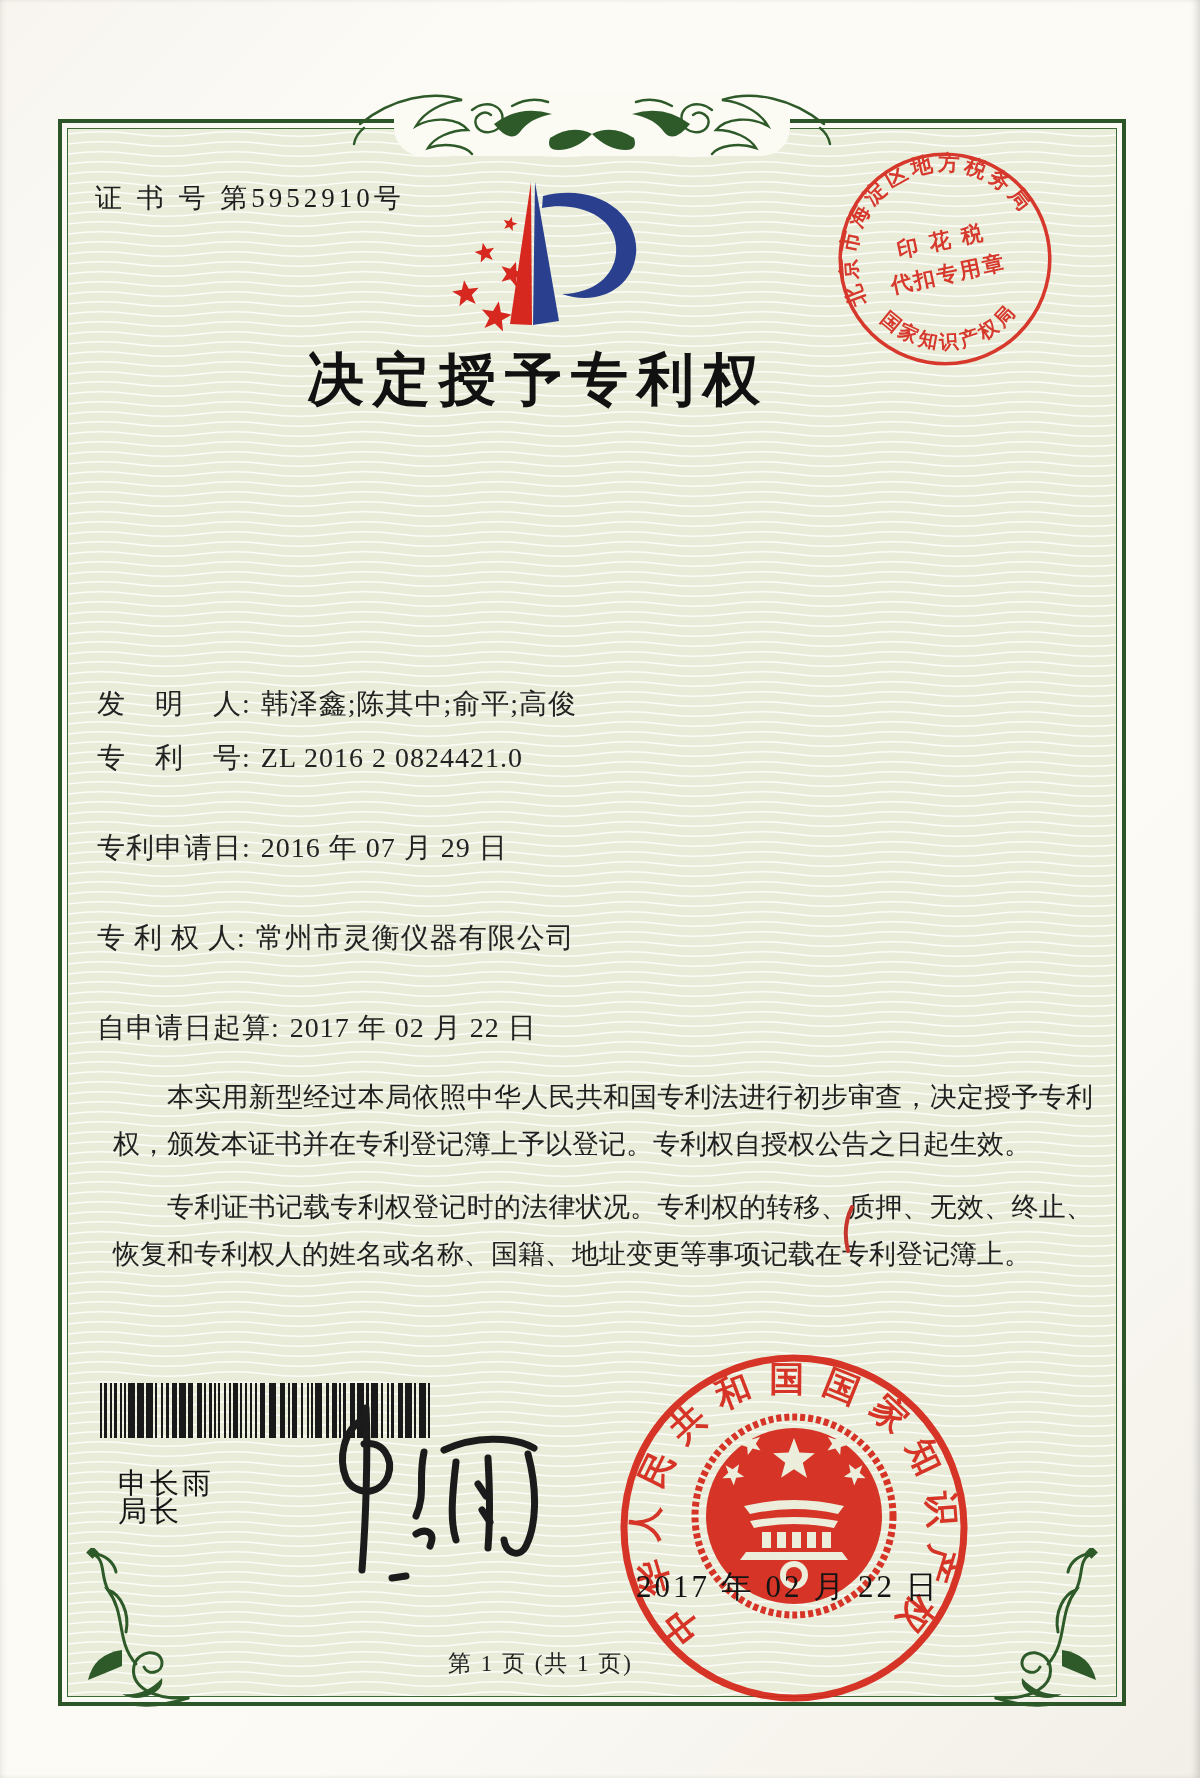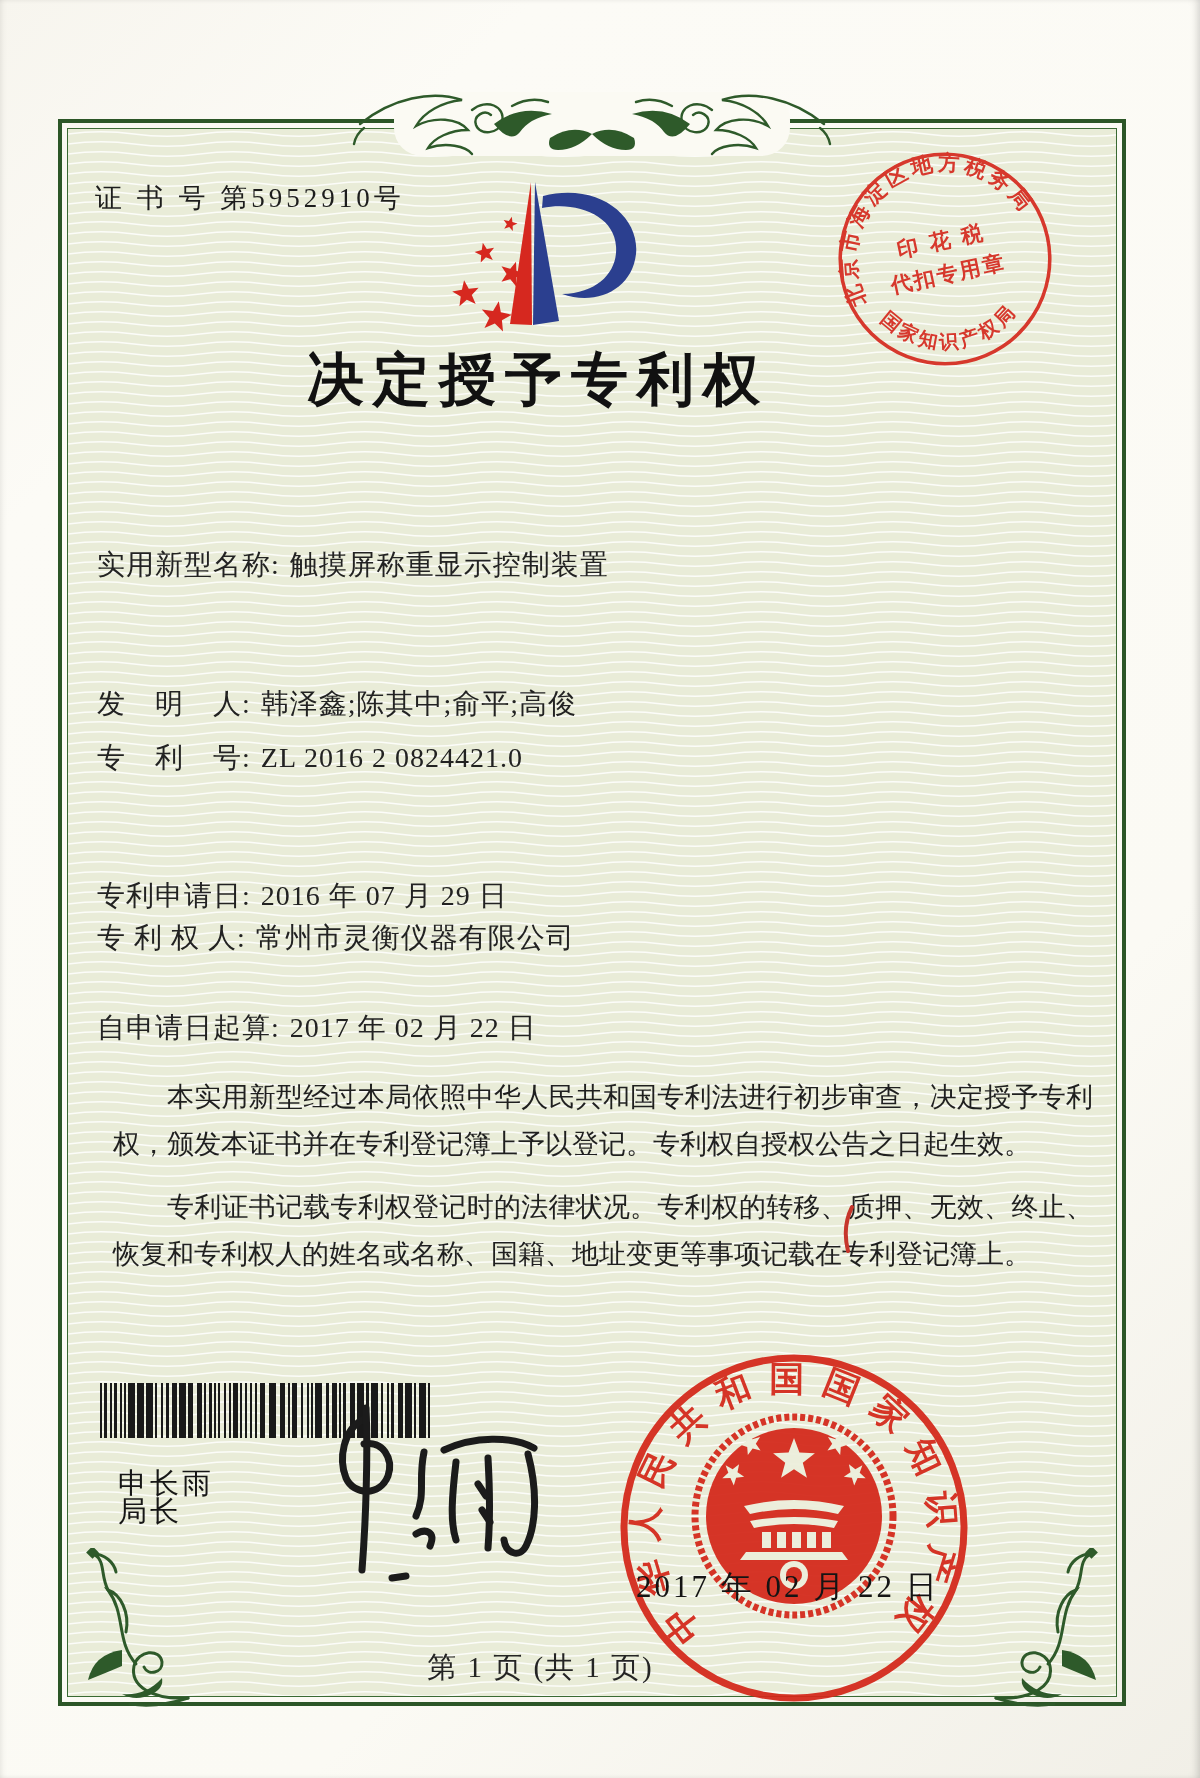--- a/index.html
+++ b/index.html
@@ -40,21 +40,21 @@
   .tax-stamp{position:absolute;left:826px;top:140px;width:238px;height:238px;transform:rotate(-12deg);opacity:.92;}
 
   .doc-title{
     position:absolute;left:58px;top:342px;width:960px;text-align:center;
     font-size:57px;font-weight:bold;color:#111;letter-spacing:9px;
   }
   .field-row{position:absolute;left:97px;font-size:28px;color:#222;white-space:nowrap;}
   .field-row .lab{letter-spacing:1px;}
   .field-row .val{margin-left:10px;letter-spacing:1px;}
   .row-0{top:546px;} .row-1{top:685px;} .row-2{top:739px;}
-  .row-3{top:829px;margin-top:48px;} .row-4{top:919px;} .row-5{top:1009px;}
+  .row-3{top:829px;} .row-4{top:919px;} .row-5{top:1009px;}
 
   .body-text{
     position:absolute;left:97px;top:1058px;width:1012px;
     font-size:27px;color:#1f1f1f;line-height:47px;text-align:justify;
   }
   .body-text p{margin:16px;text-indent:2em;}
 
   .barcode{position:absolute;left:100px;top:1383px;width:332px;height:55px;}
 
   .issuer-title{position:absolute;left:118px;top:1492px;font-size:29px;color:#161616;letter-spacing:3px;}
@@ -63,21 +63,21 @@
 
   .official-seal{position:absolute;left:612px;top:1346px;width:365px;height:365px;opacity:.94;}
   .issue-date{
     position:absolute;left:636px;top:1566px;
     font-size:31px;color:#141414;letter-spacing:3px;font-weight:500;white-space:nowrap;
   }
   .stray-mark{position:absolute;left:838px;top:1205px;width:22px;height:48px;}
 
   .page-footer{
     position:absolute;left:58px;top:1648px;width:965px;text-align:center;
-    font-size:29px;color:#242424;letter-spacing:2px;
+    font-size:23px;color:#242424;letter-spacing:2px;
   }
 </style>
 </head>
 <body>
 
 <div class="page">
 
   <div class="frame">
     <div class="frame-inner">
       <svg class="guilloche" xmlns="http://www.w3.org/2000/svg">
@@ -159,23 +159,20 @@
     </text>
     <text font-size="19" font-weight="bold" fill="#d5291e" letter-spacing="3">
       <textPath href="#taxBot" startOffset="2">国家知识产权局</textPath>
     </text>
     <text x="117" y="106" text-anchor="middle" font-size="21" font-weight="bold" fill="#d5291e" letter-spacing="3">印 花 税</text>
     <text x="117" y="139" text-anchor="middle" font-size="21" font-weight="bold" fill="#d5291e" letter-spacing="2">代扣专用章</text>
   </svg>
 
   <div class="doc-title">决定授予专利权</div>
 
-  <div class="field-row row-0">
-    <span class="lab">实用新型名称:</span><span class="val">触摸屏称重显示控制装置</span>
-  </div>
   <div class="field-row row-1">
     <span class="lab">发　明　人:</span><span class="val">韩泽鑫;陈其中;俞平;高俊</span>
   </div>
   <div class="field-row row-2">
     <span class="lab">专　利　号:</span><span class="val">ZL 2016 2 0824421.0</span>
   </div>
   <div class="field-row row-3">
     <span class="lab">专利申请日:</span><span class="val">2016 年 07 月 29 日</span>
   </div>
   <div class="field-row row-4">

